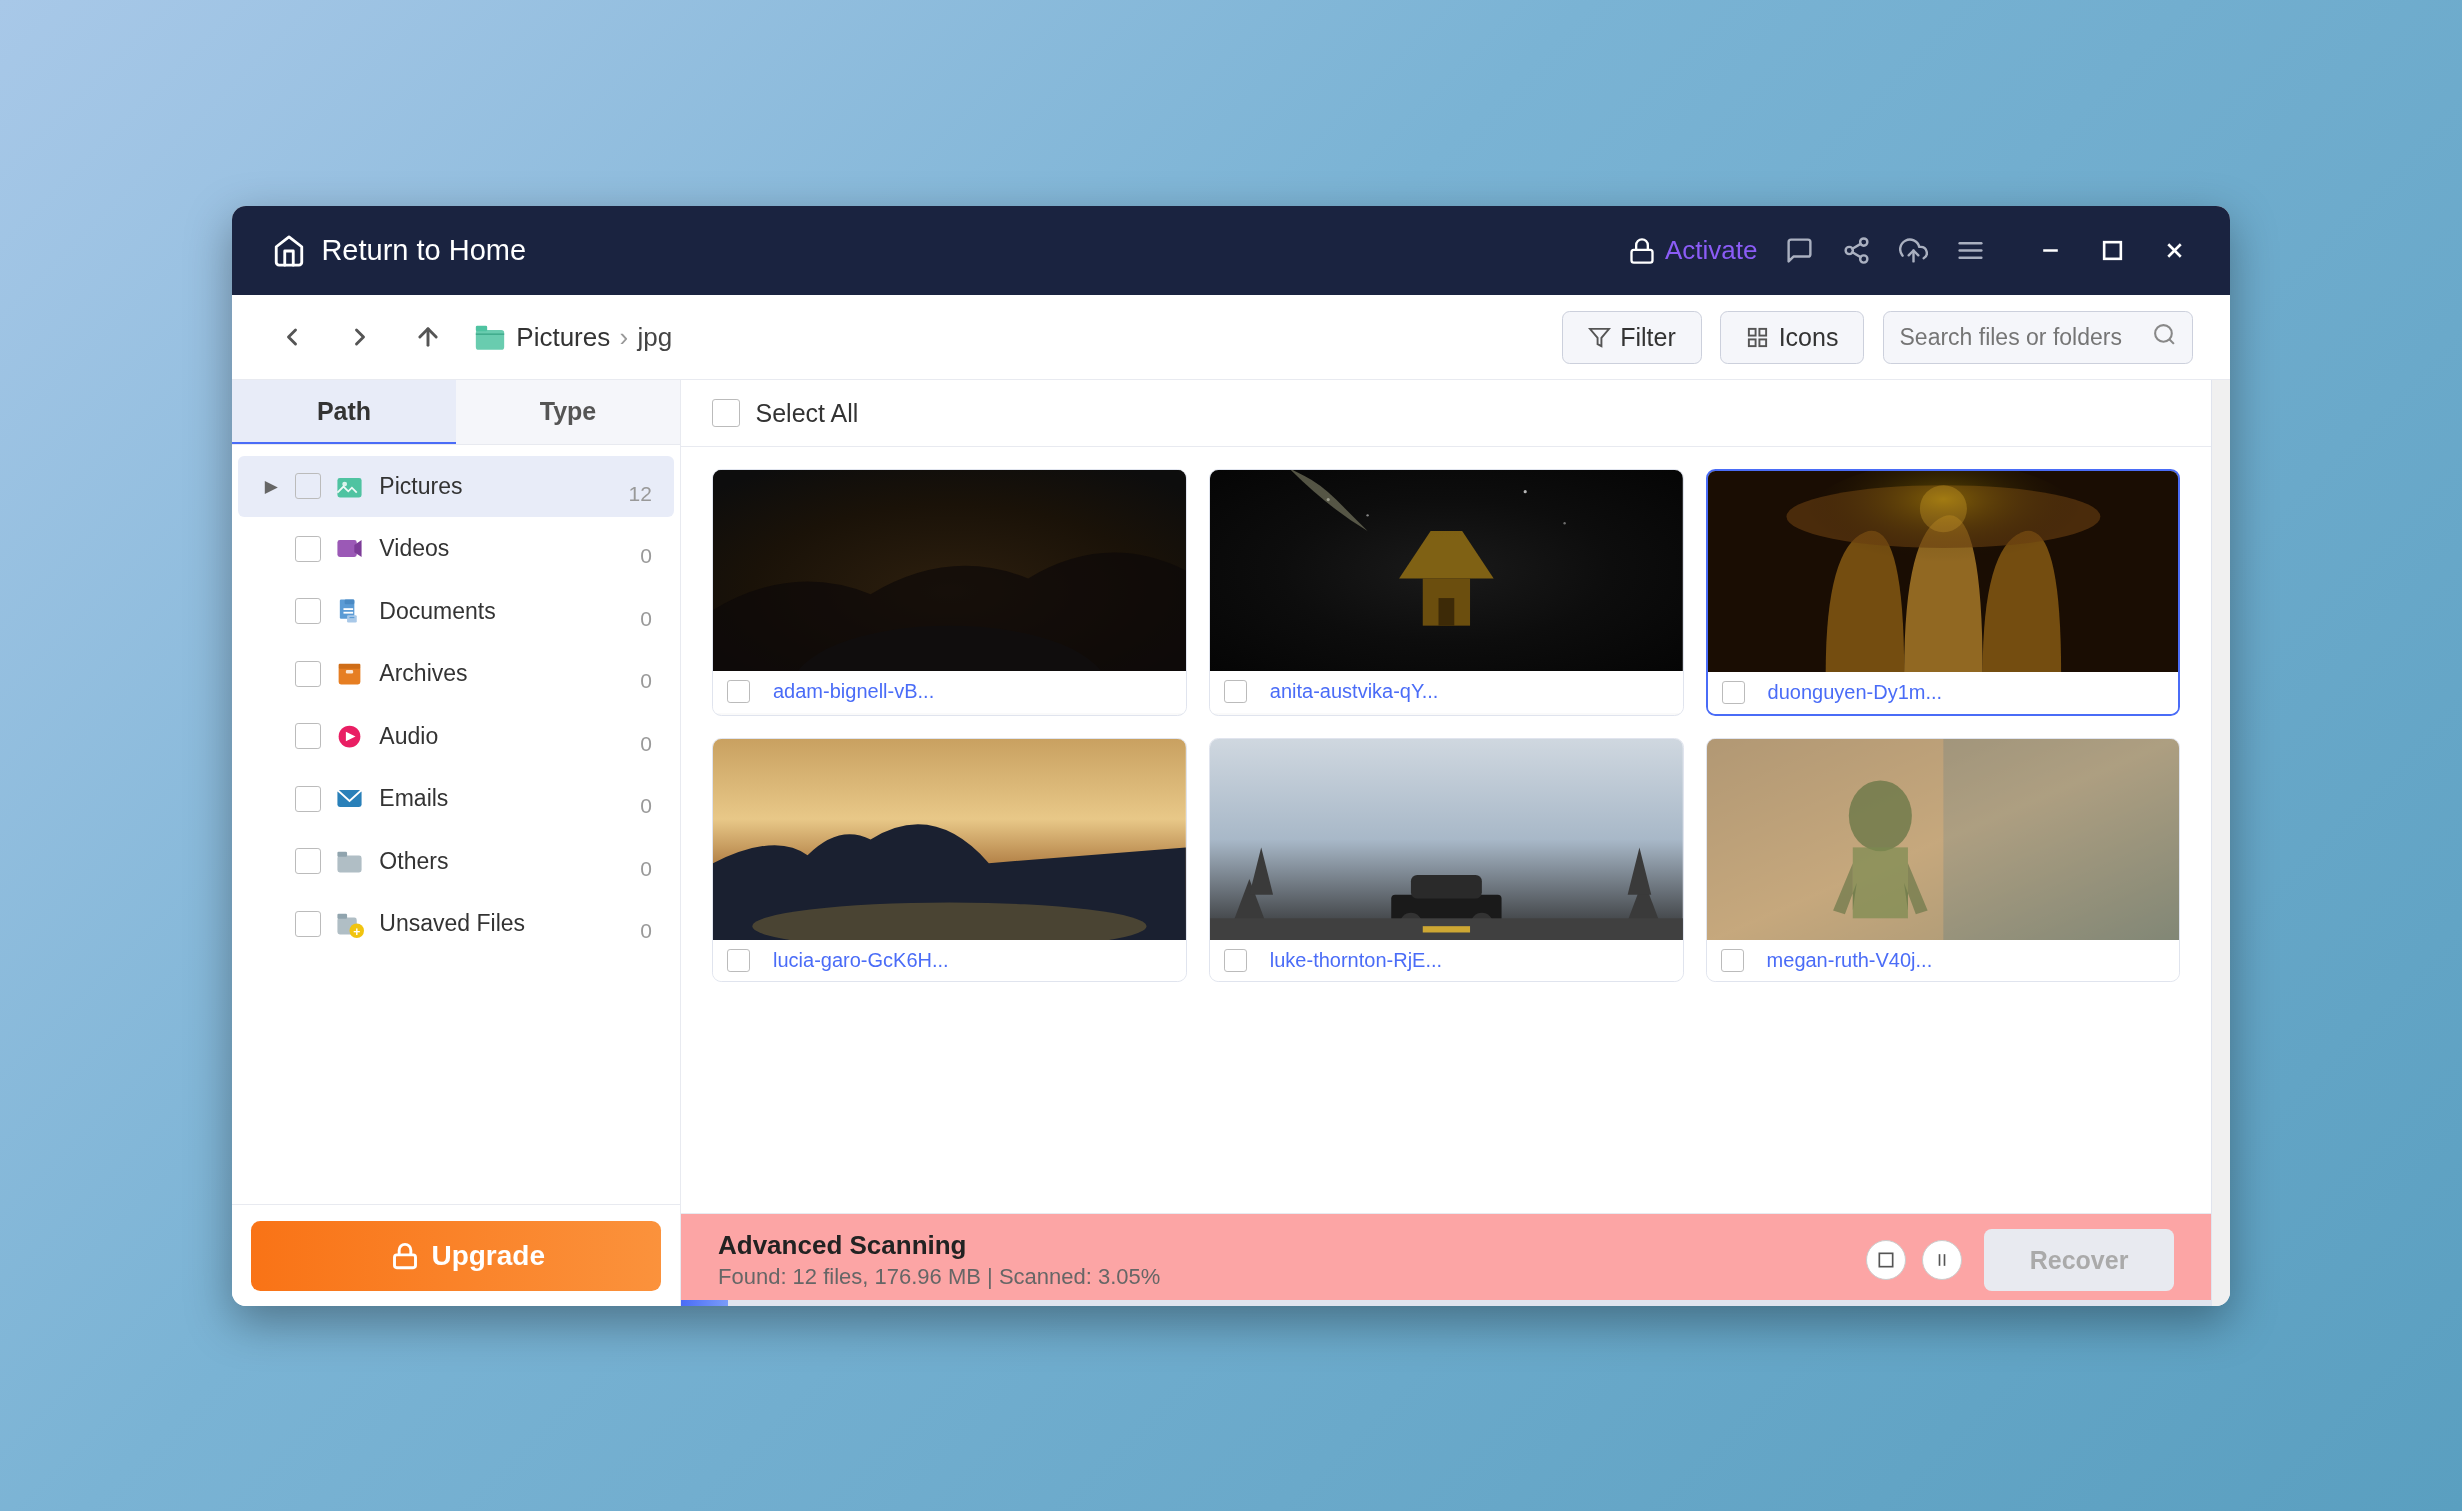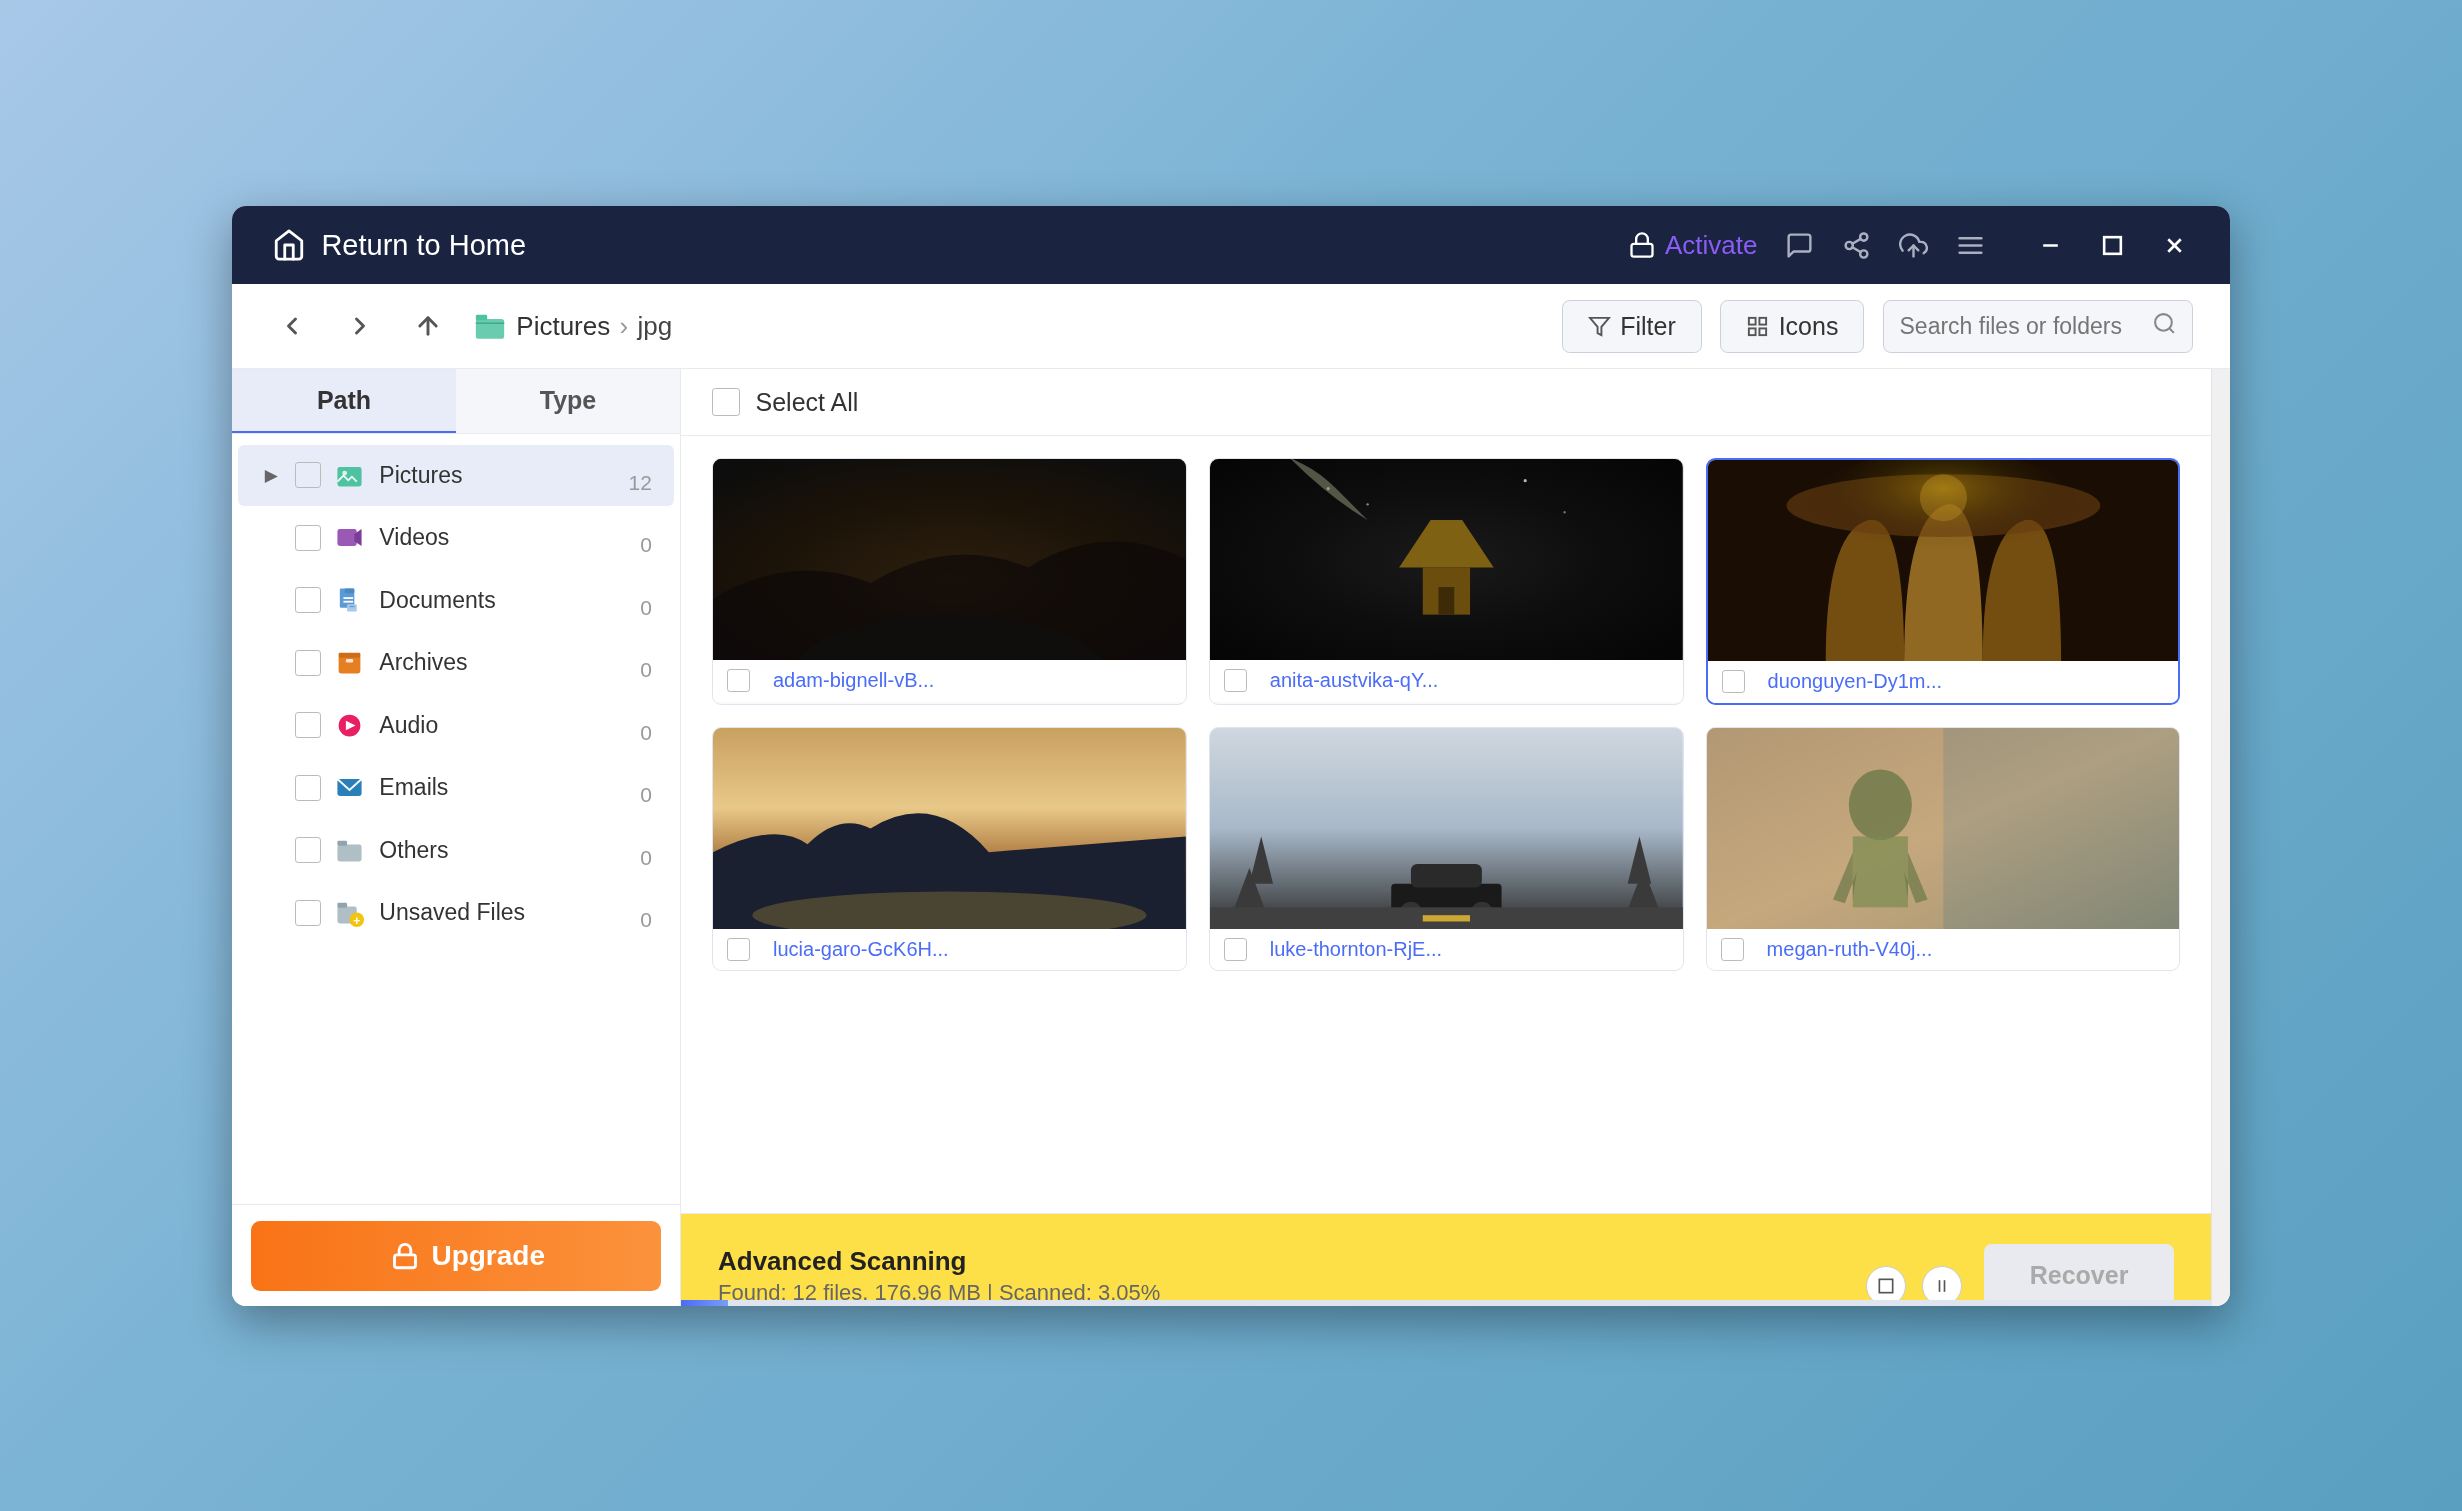--- a/index.html
+++ b/index.html
@@ -18,21 +18,21 @@
       background: #fff;
       border-radius: 14px;
       overflow: hidden;
       box-shadow: 0 15.5px 46px rgba(0,0,0,0.35);
       display: flex;
       flex-direction: column;
     }
     
     .titlebar {
       background: #1a2340;
-      height: 78px;
+      height: 89px;
       display: flex;
       align-items: center;
       padding: 0 37px;
       flex-shrink: 0;
     }
     .titlebar-home {
       display: flex;
       align-items: center;
       gap: 12.4px;
       color: #fff;
@@ -372,24 +372,24 @@
     
     .scrollbar-track {
       width: 18.6px;
       background: #f0f0f0;
       flex-shrink: 0;
       border-left: 0.8px solid #e0e4ee;
     }
     
     .status-bar {
       height: 93px;
-      background: #fde047;
+      background: #fca5a5;
       border-top: 0.8px solid #e8eaf0;
       display: flex;
-      align-items: flex-end;
+      align-items: center;
       padding: 0 37px;
       gap: 22px;
       flex-shrink: 0;
     }
     .status-info {
       flex: 1;
     }
     .status-title {
       font-size: 26px;
       font-weight: 700;

